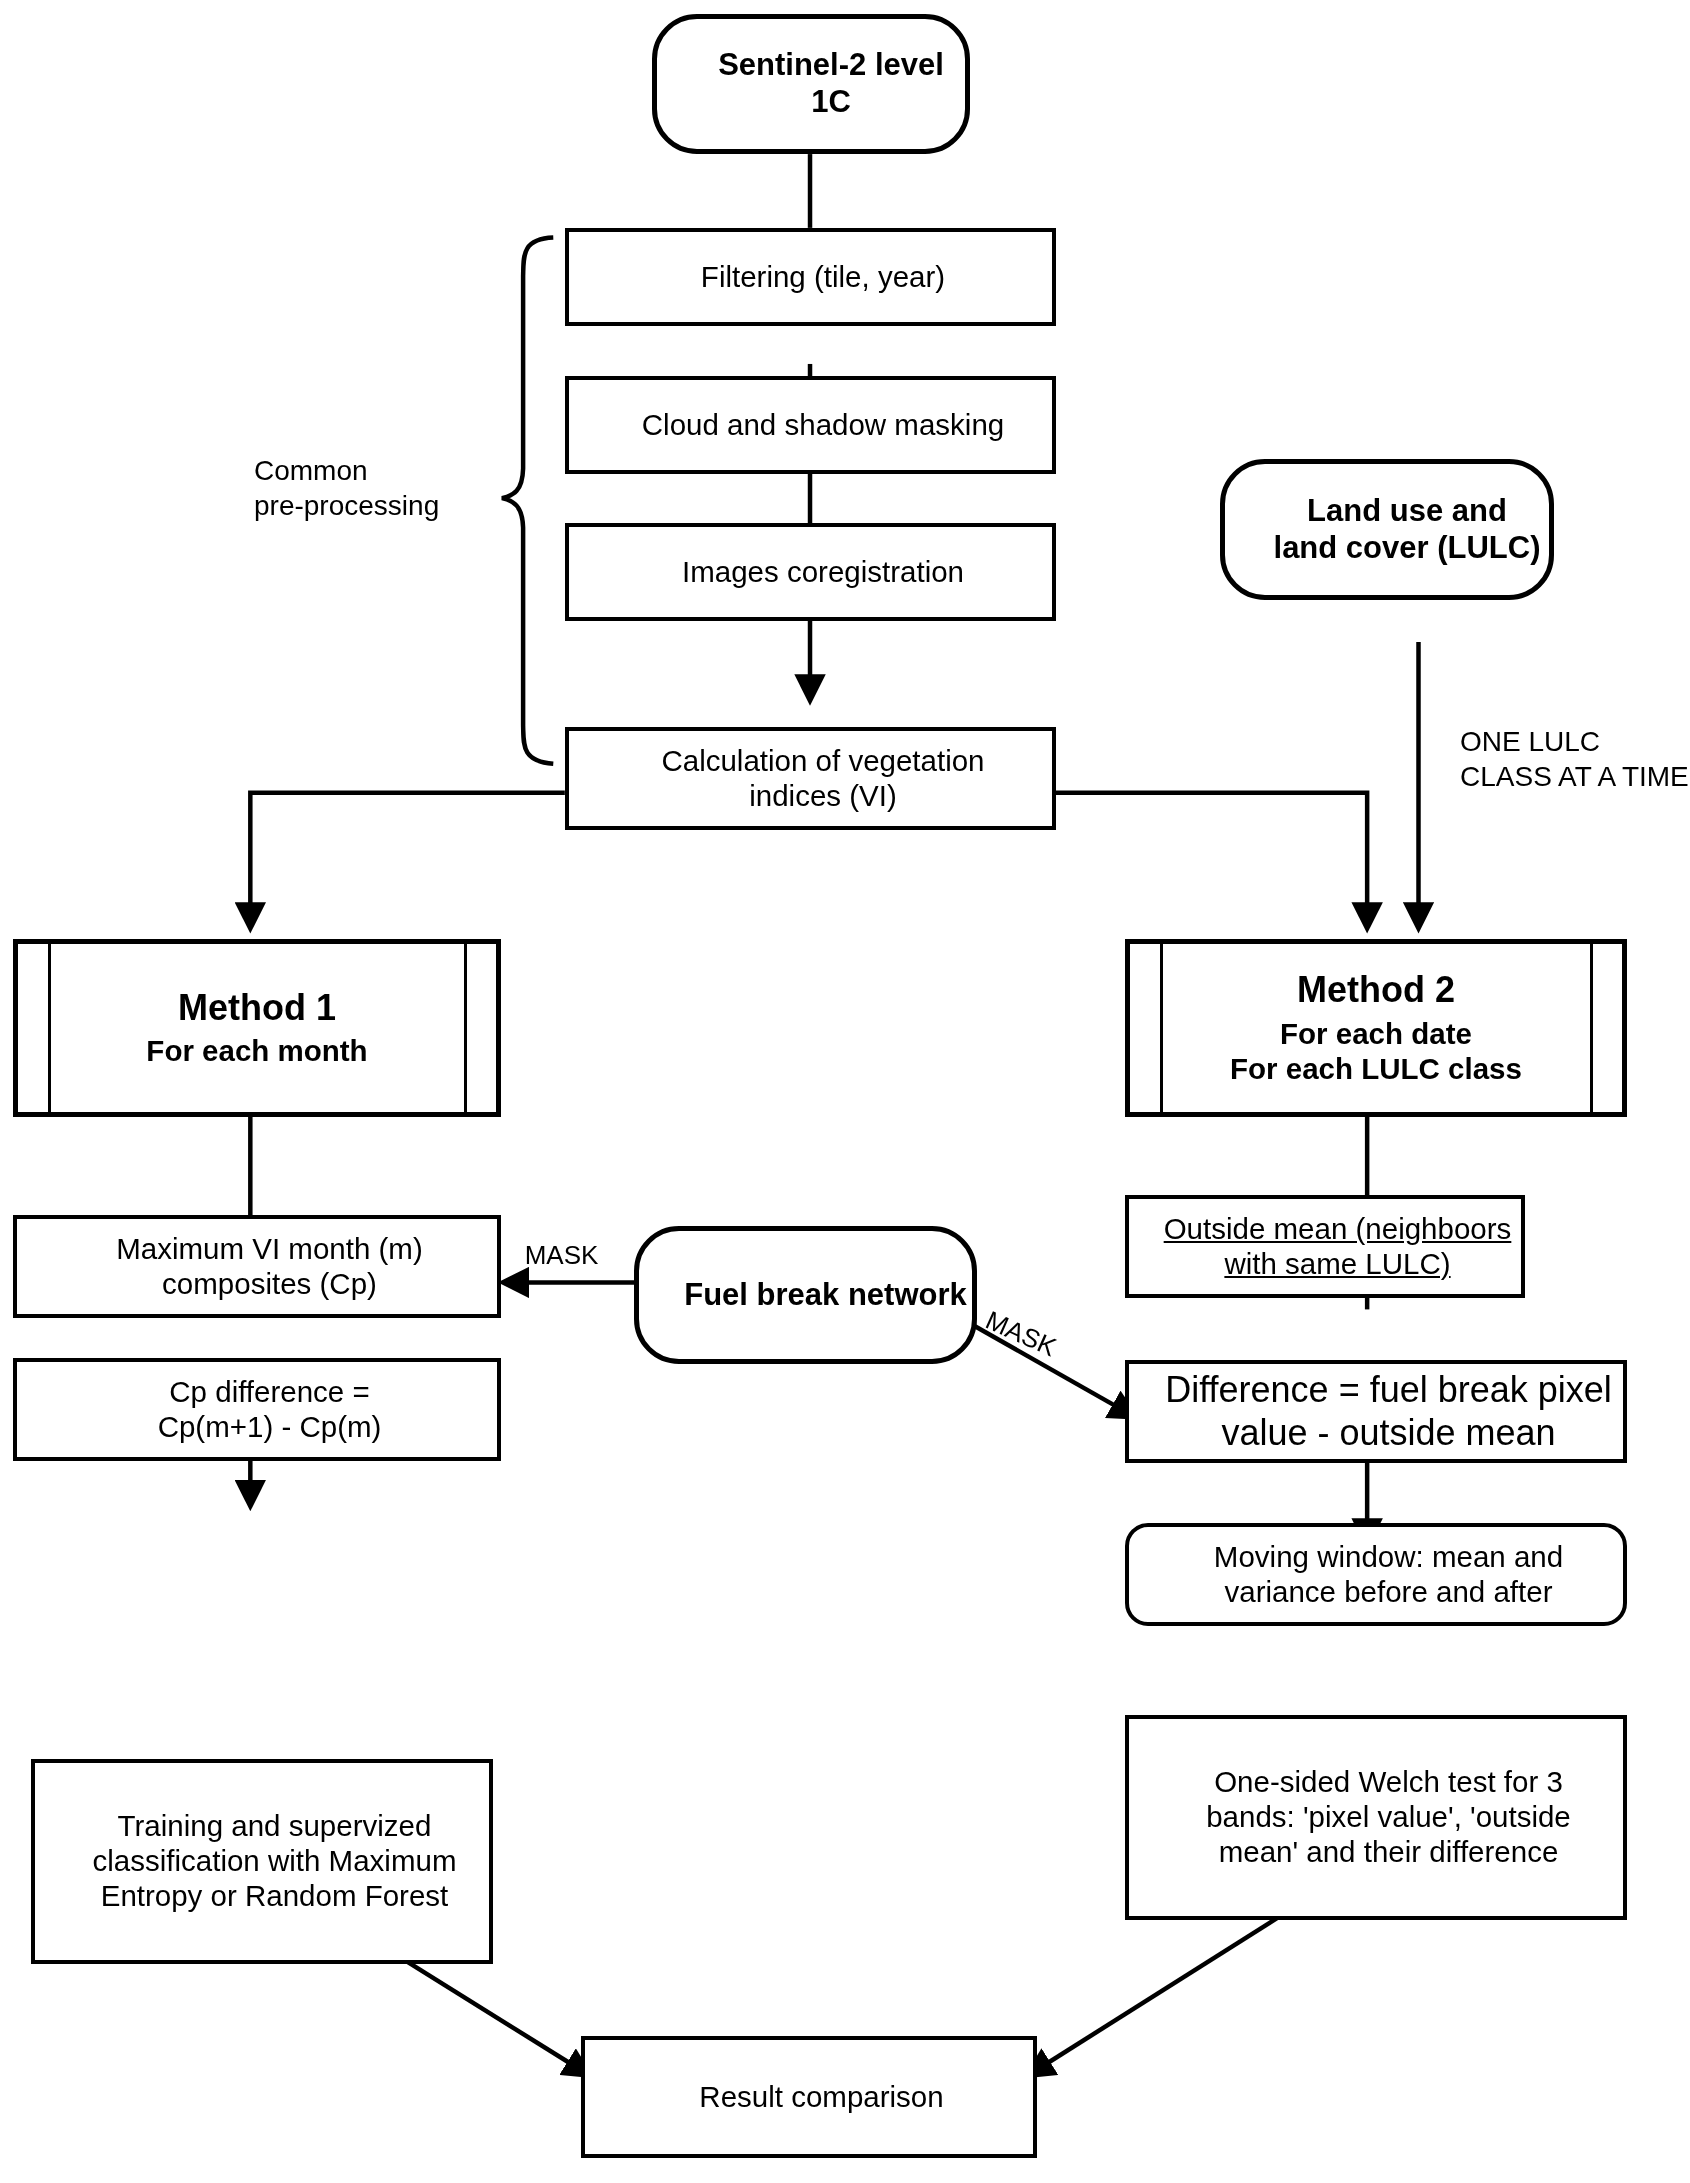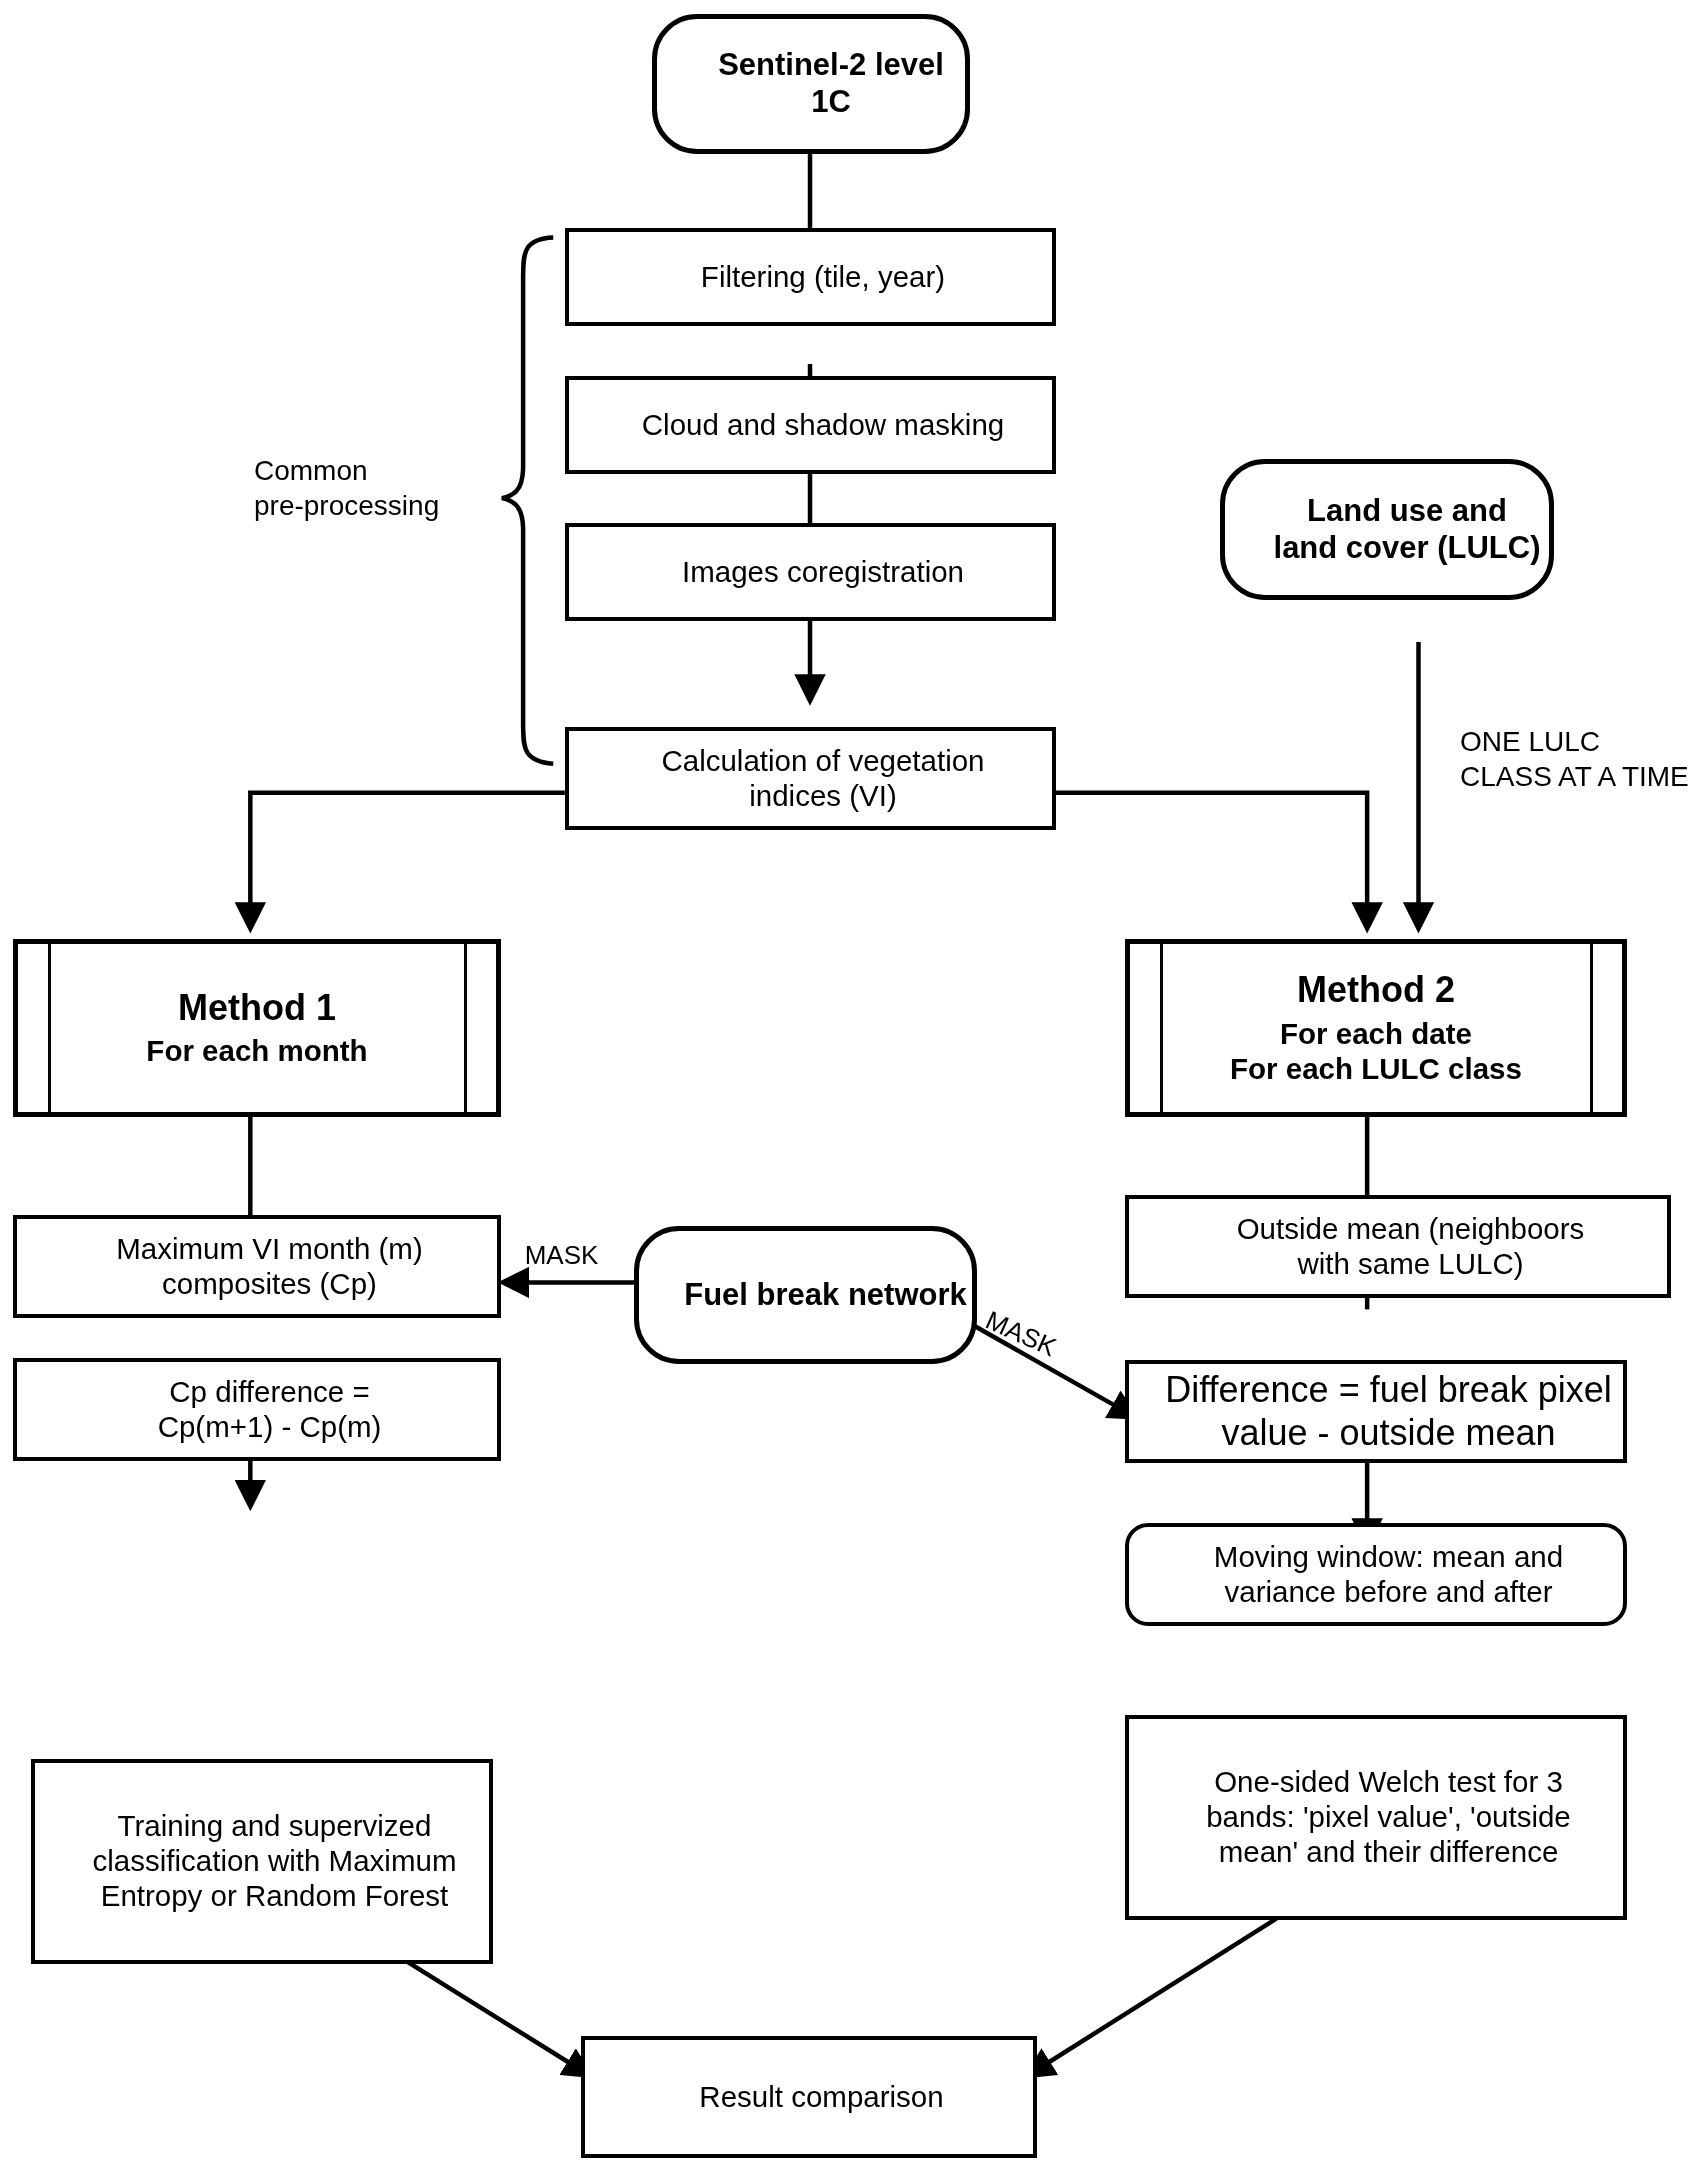--- a/index.html
+++ b/index.html
@@ -190,21 +190,21 @@
   <div class="node rect" style="left:31px;top:1715px;width:462px;height:205px;white-space:pre-line;margin-top:44px;">
     <span>Training and supervized
 classification with Maximum
 Entropy or Random Forest</span>
   </div>
 
   <div class="node stadium" style="left:634px;top:1226px;width:343px;height:138px;">
     <span>Fuel break network</span>
   </div>
 
-  <div class="node rect" style="left:1125px;top:1195px;width:546px;height:103px;white-space:pre-line;">
+  <div class="node rect" style="left:1125px;top:1195px;width:400px;height:103px;white-space:pre-line;text-decoration:underline;">
     <span>Outside mean (neighboors
 with same LULC)</span>
   </div>
 
   <div class="node rect" style="left:1125px;top:1360px;width:502px;height:103px;white-space:pre-line;font-size:36px;">
     <span>Difference =  fuel break pixel
 value - outside mean</span>
   </div>
 
   <div class="node rect" style="left:1125px;top:1523px;width:502px;height:103px;white-space:pre-line;border-radius:23px;">

